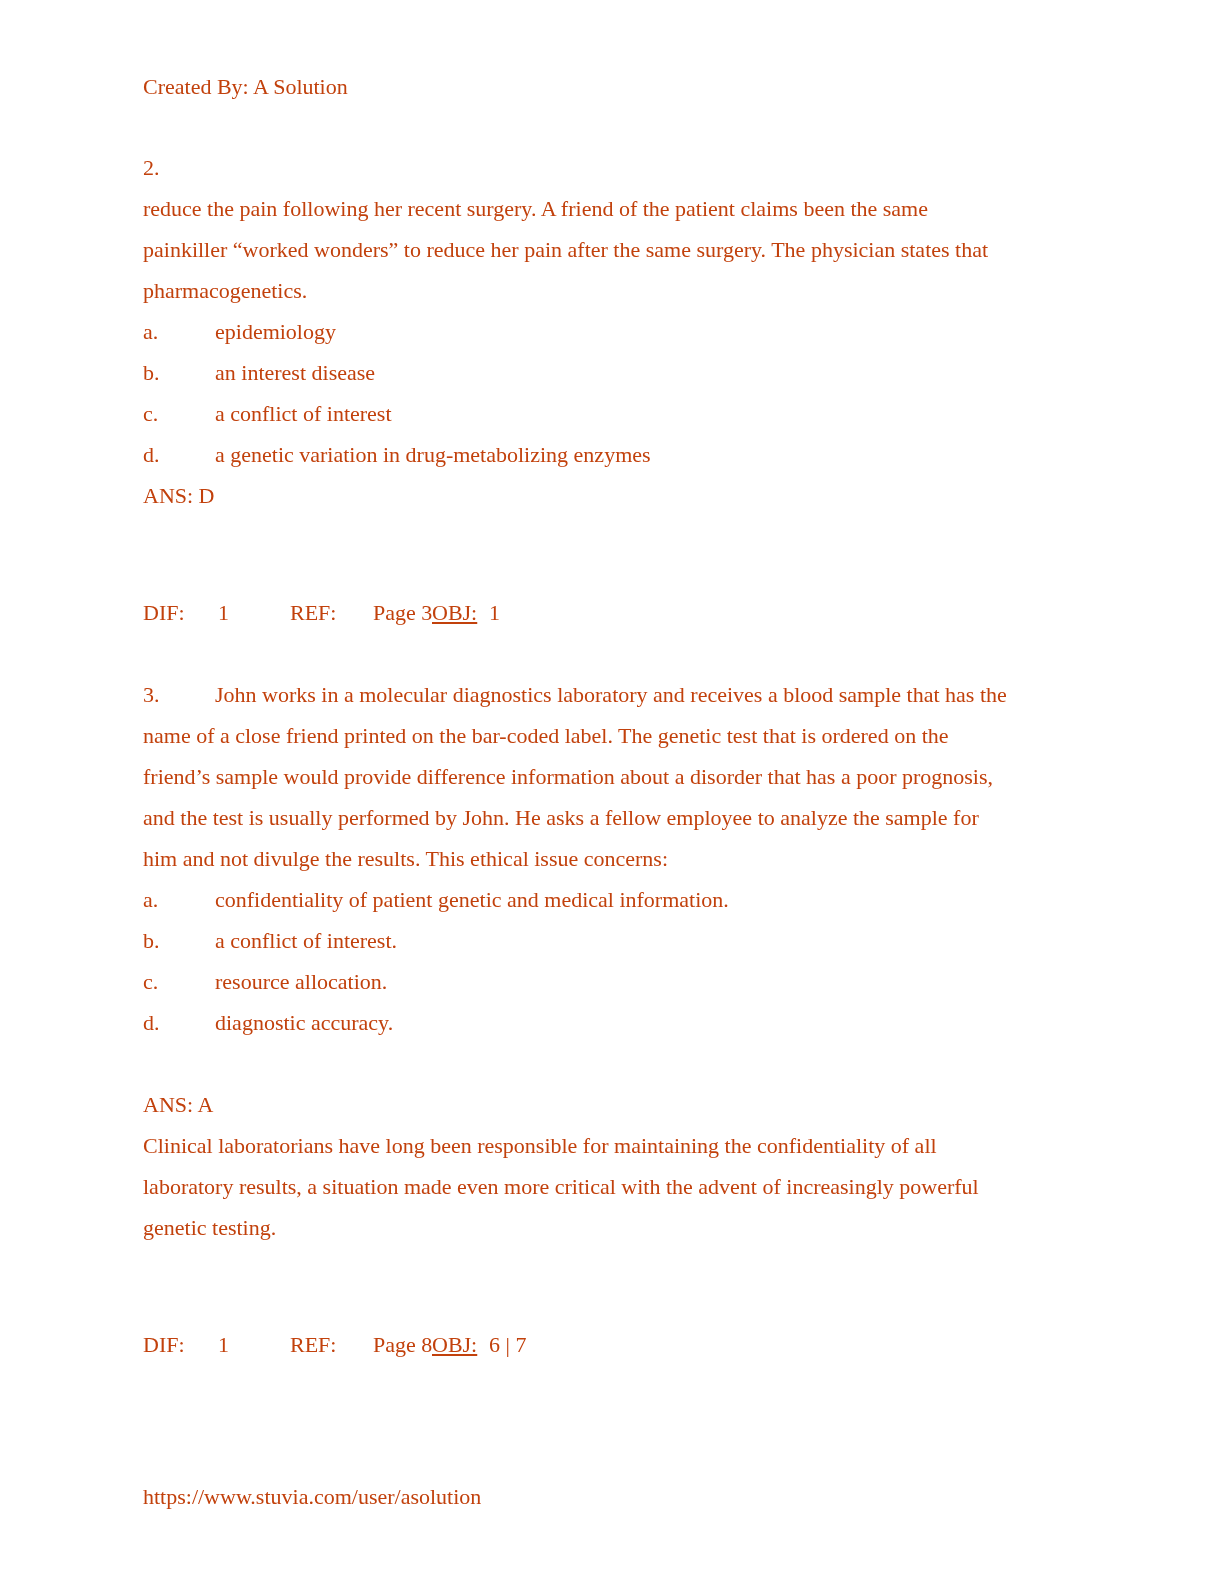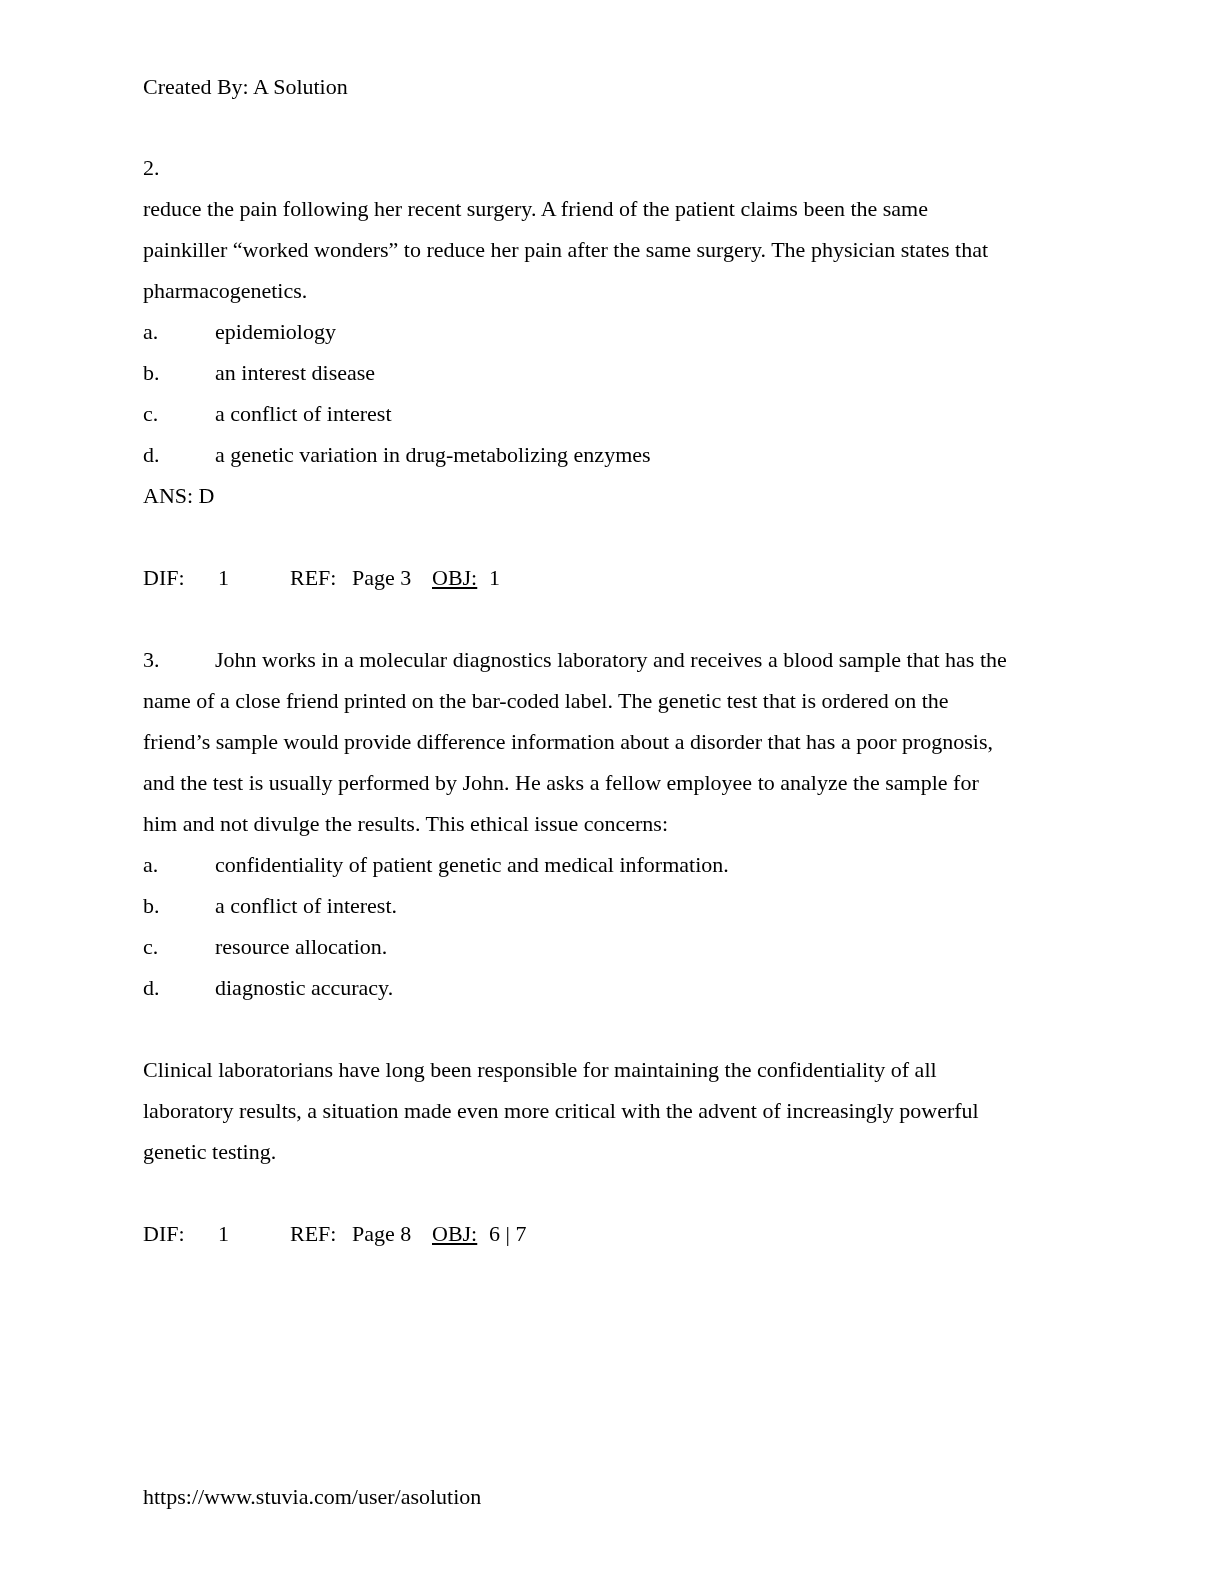--- a/index.html
+++ b/index.html
@@ -5,21 +5,21 @@
   html, body {
     margin: 0;
     padding: 0;
     background: #ffffff;
   }
   .page {
     position: relative;
     width: 1224px;
     height: 1584px;
     background: #ffffff;
-    color: #000000;
+    color: #c2410c;
     font-family: "Liberation Serif", "DejaVu Serif", serif;
     font-size: 22px;
     overflow: hidden;
   }
   .line {
     height: 41px;
     line-height: 41px;
     white-space: pre;
   }
   .header {
@@ -32,26 +32,26 @@
     left: 143px;
     top: 147px;
     width: 940px;
   }
   .row { display: flex; }
   .num {
     flex: 0 0 72px;
     width: 72px;
     white-space: pre;
   }
-  .ref-line { position: relative; }
+  .ref-line { position: relative; margin-top: 35px; }
   .ref-line span { position: absolute; top: 0; white-space: pre; }
   .p0 { left: 0; }
   .p1 { left: 75px; }
   .p2 { left: 147px; }
-  .p3 { left: 209px; }
+  .p3 { left: 230px; }
   .p4 { left: 289px; text-decoration: underline; }
   .p5 { left: 346px; }
   .footer {
     position: absolute;
     left: 143px;
     top: 1476px;
   }
 </style>
 </head>
 <body>
@@ -122,20 +122,21 @@
       <span class="num">c.</span>
       <span>resource allocation.</span>
     </div>
     <div class="line row">
       <span class="num">d.</span>
       <span>diagnostic accuracy.</span>
     </div>
 
     <div class="line"></div>
 
+    <div class="line">ANS: A</div>
     <div class="line">Clinical laboratorians have long been responsible for maintaining the confidentiality of all</div>
     <div class="line">laboratory results, a situation made even more critical with the advent of increasingly powerful</div>
     <div class="line">genetic testing.</div>
 
     <div class="line"></div>
 
     <div class="line ref-line">
       <span class="p0">DIF:</span>
       <span class="p1">1</span>
       <span class="p2">REF:</span>

